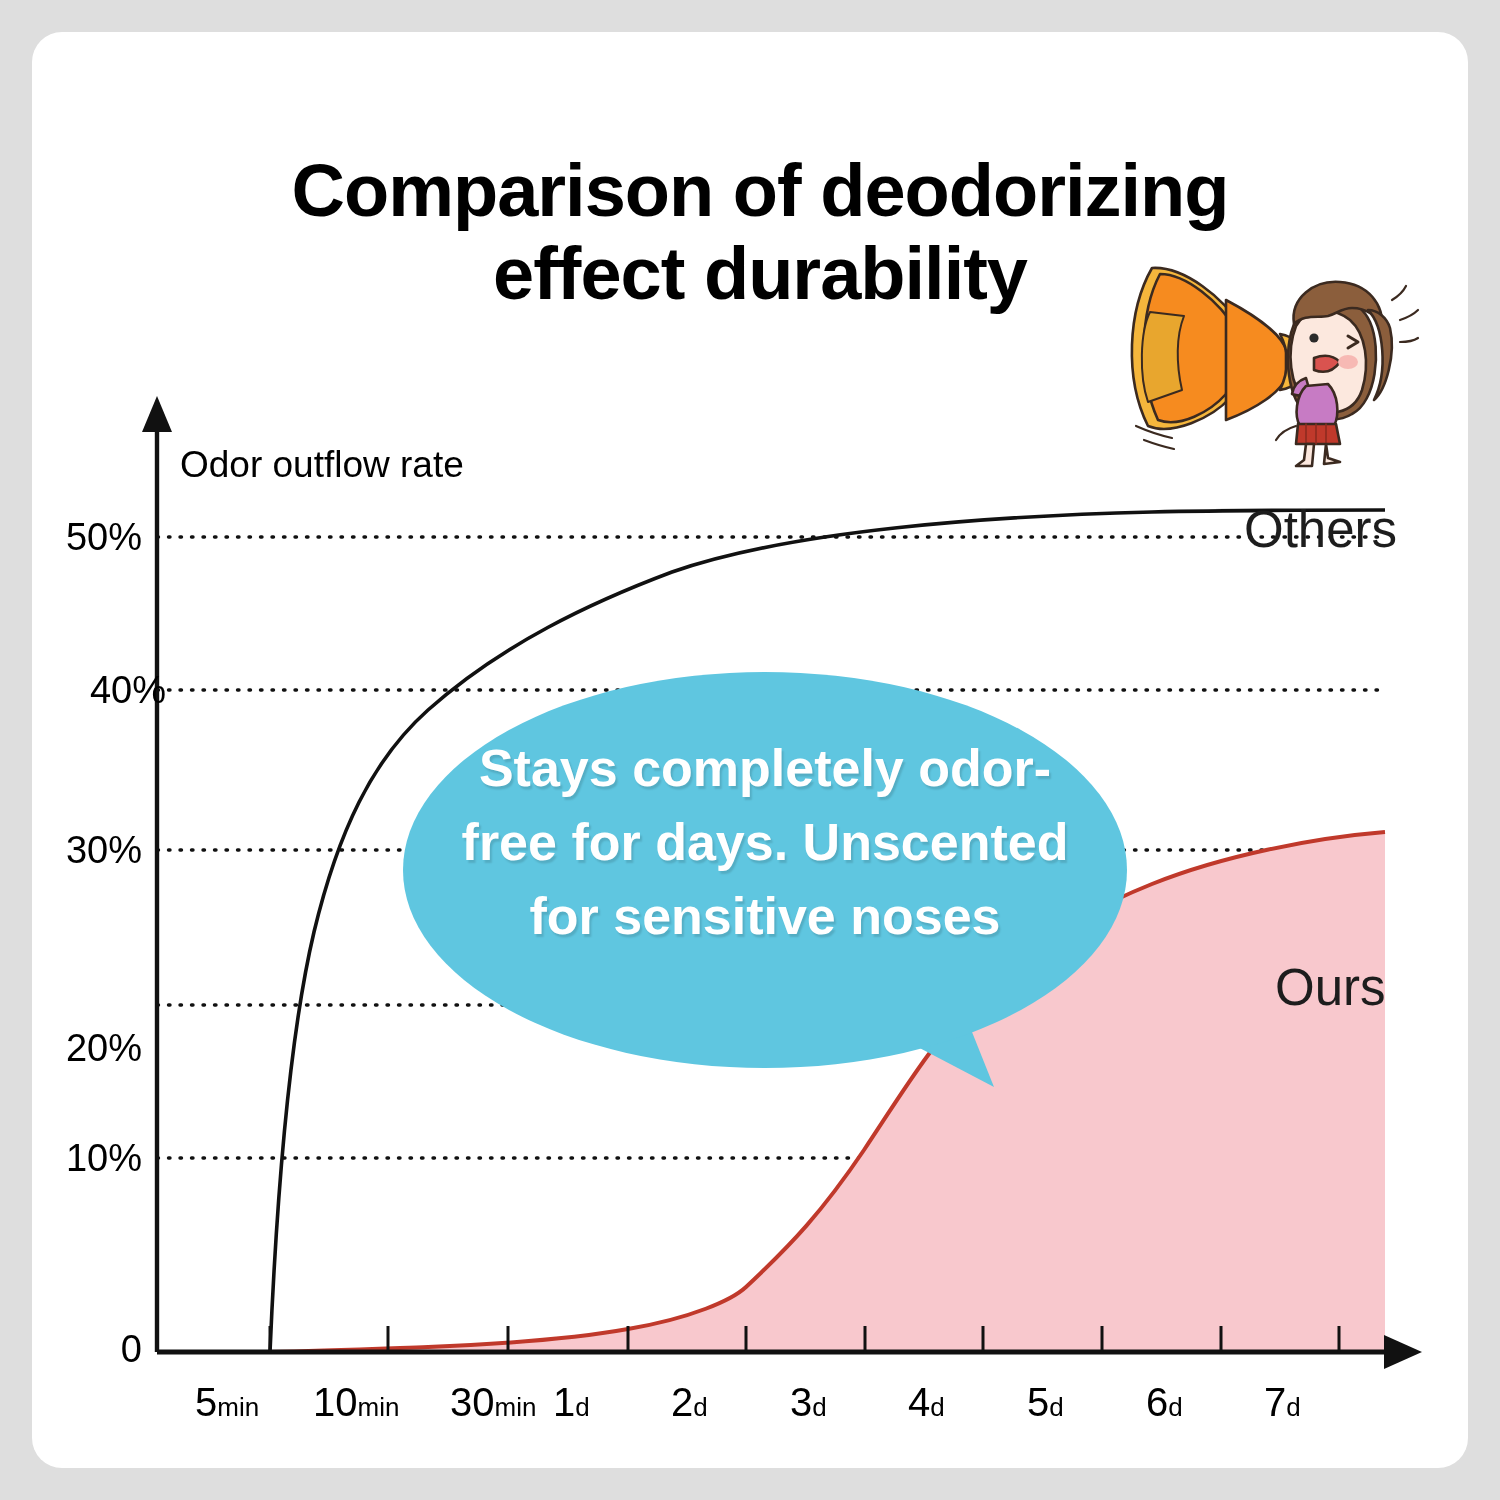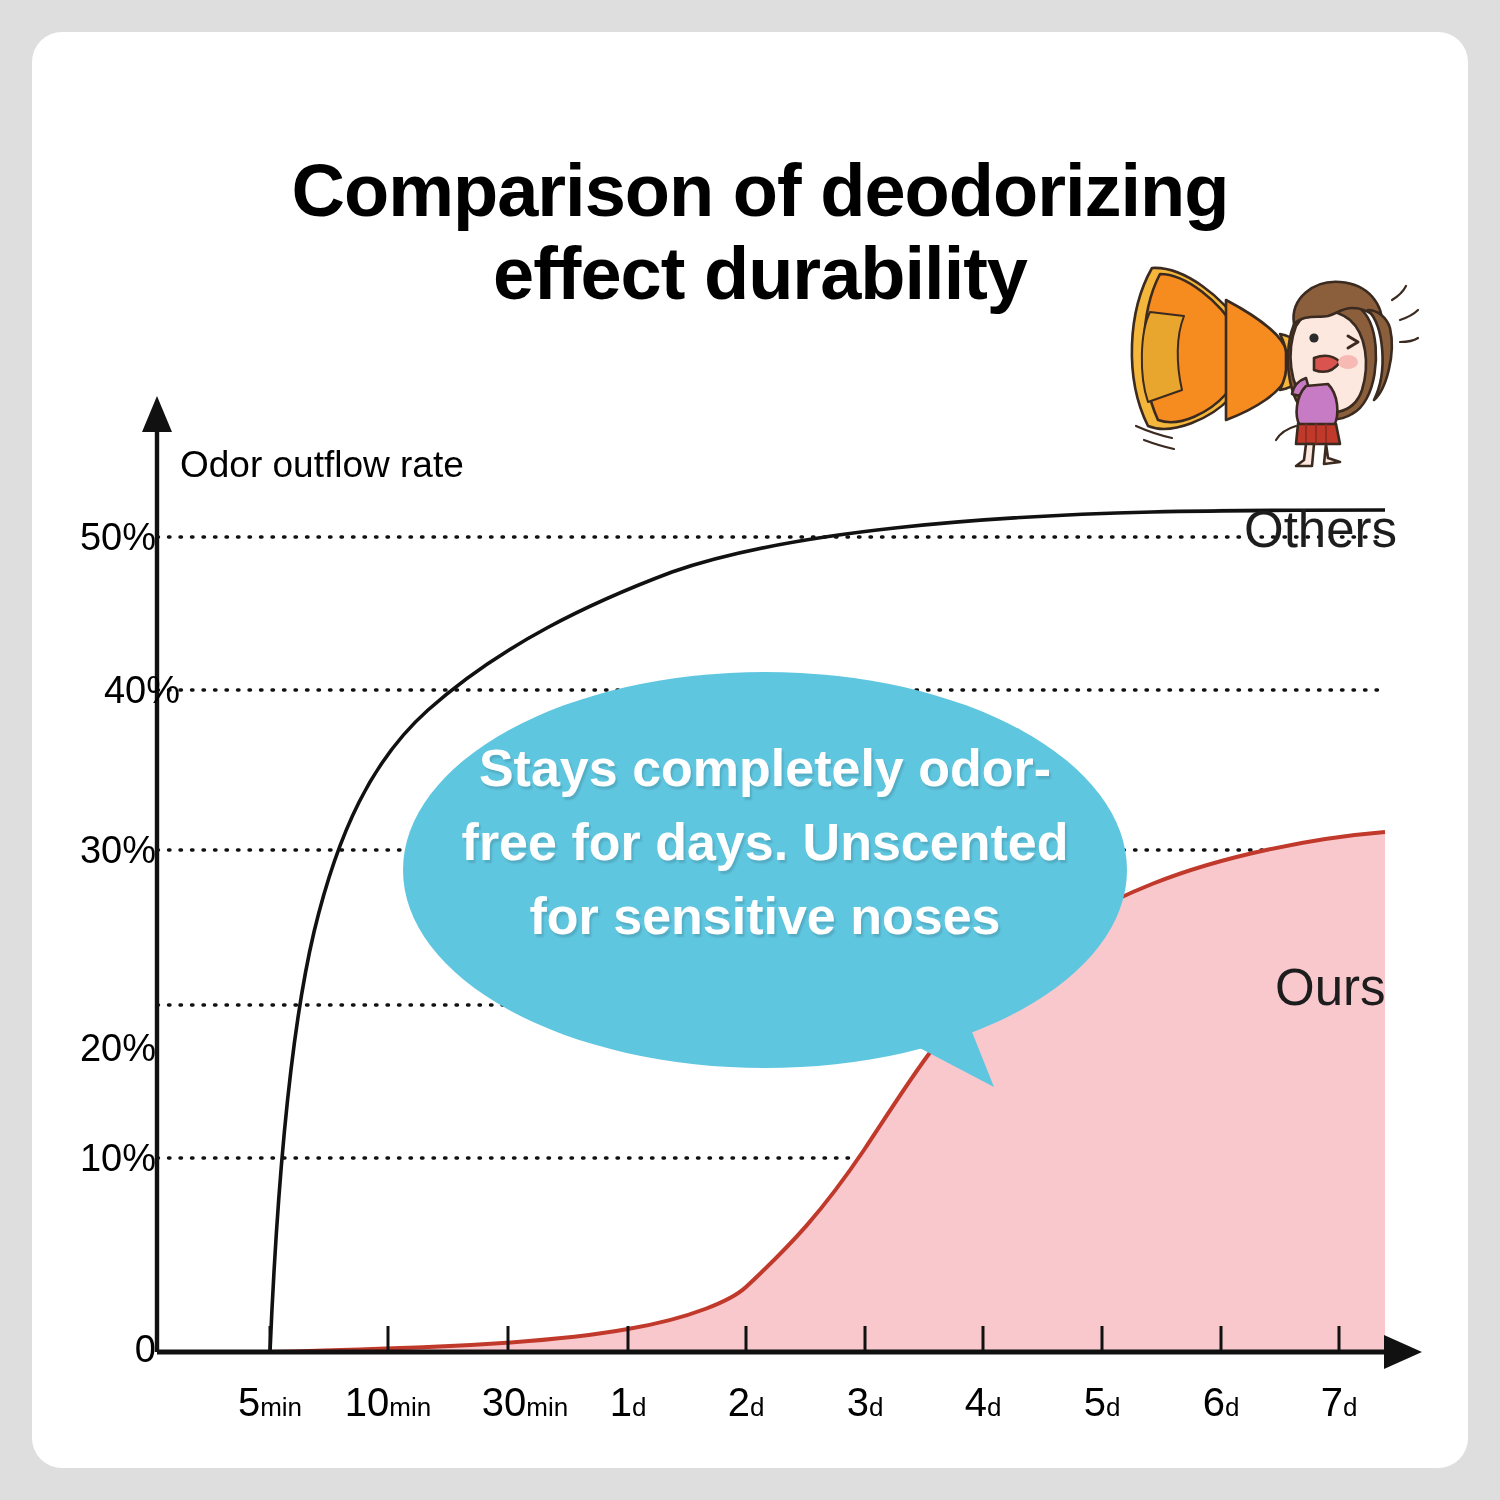--- a/index.html
+++ b/index.html
@@ -74,25 +74,23 @@
   }
   #yaxis-title {
     font-size: 37px;
     left: 148px;
     top: 412px;
   }
   .ytick {
     font-size: 38px;
     text-align: right;
     width: 110px;
-    padding-left: 14px;
   }
   .xtick {
     font-size: 40px;
-    text-align: center;
     width: 150px;
   }
   .xtick .unit {
     font-size: 26px;
   }
   .series-label {
     font-size: 51px;
     color: #1d1d1d;
     position: absolute;
     white-space: nowrap;

